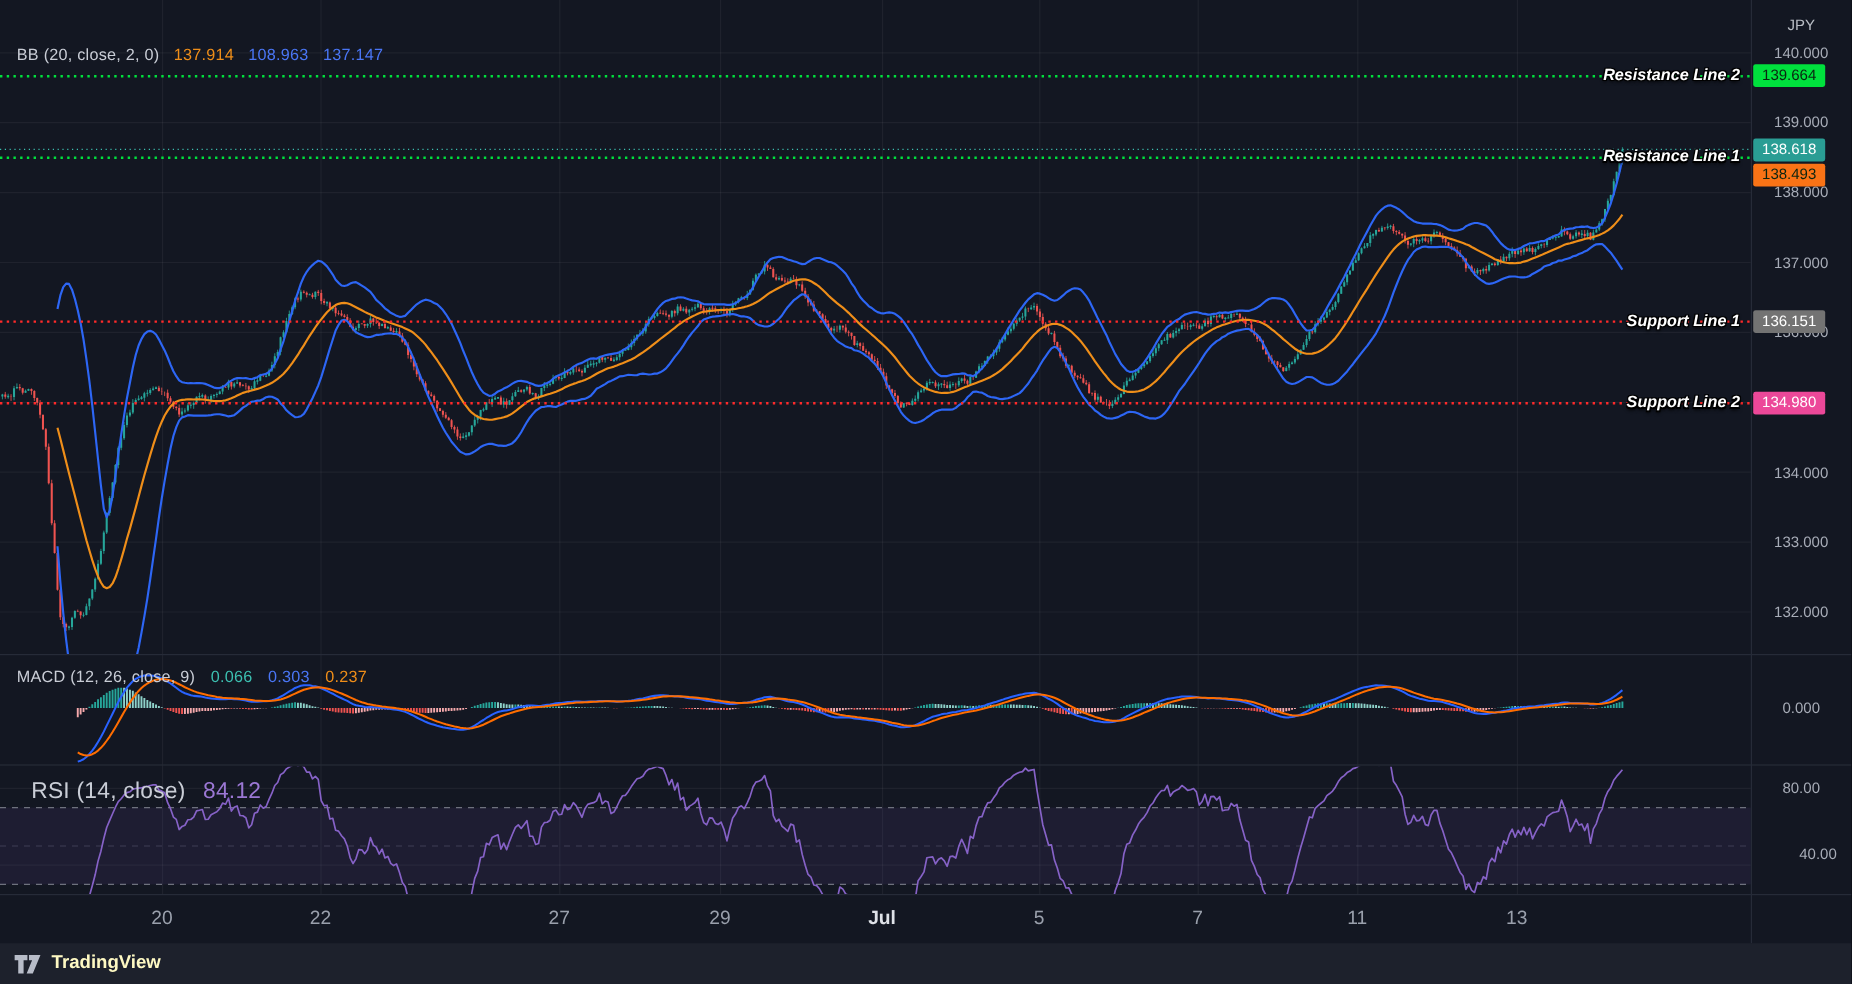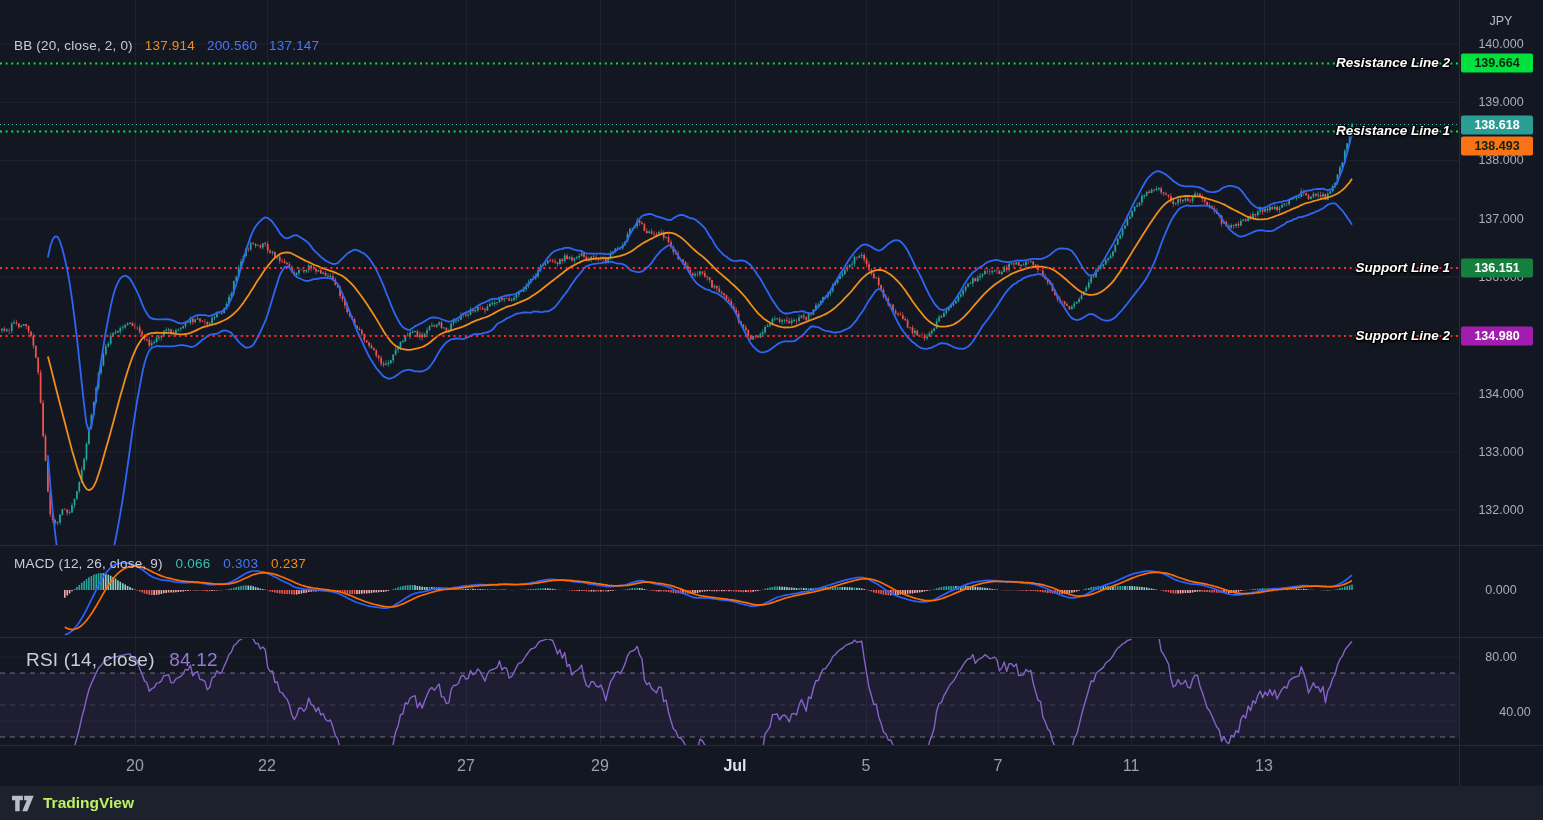--- a/index.html
+++ b/index.html
@@ -5,31 +5,31 @@
   html,body{margin:0;padding:0;background:#0c0e14;}
   #app{position:relative;width:1543px;height:820px;background:#131722;overflow:hidden;
        font-family:"Liberation Sans",sans-serif;-webkit-font-smoothing:antialiased;}
   #chart-svg{position:absolute;left:0;top:0;}
   .ovl{position:absolute;white-space:nowrap;}
   .hdr{font-size:14px;color:#d6dae2;letter-spacing:.2px;}
   .hdr b{font-weight:600;}
   .teal{color:#3cbfb0;} .blue{color:#4a76f5;} .orange{color:#ef8e19;} .purple{color:#9b77d4;}
   .gray{color:#c9cdd6;}
   .tick{position:absolute;width:82px;text-align:center;font-size:12.5px;color:#a8adb8;transform:translateY(-50%);}
-  .badge{position:absolute;left:1461px;width:72px;height:19px;border-radius:2px;
-         font-size:12.5px;font-weight:700;text-align:center;line-height:19px;transform:translateY(-50%);}
+  .badge{position:absolute;left:1461px;width:60px;height:19px;border-radius:2px;
+         font-size:12.5px;font-weight:400;text-align:center;line-height:19px;transform:translateY(-50%);}
   .lvl-label{position:absolute;right:93px;transform:translateY(-50%);font-size:13.5px;font-weight:700;
          font-style:italic;color:#fff;text-shadow:1px 1px 0 #000,-1px -1px 0 #000,1px -1px 0 #000,-1px 1px 0 #000,0 2px 3px #000;}
   .tlab{position:absolute;top:757px;transform:translateX(-50%);font-size:16px;color:#9aa0ac;}
   .tlab.major{color:#dfe2e8;font-weight:700;}
   .sep{position:absolute;background:#262b38;}
   #bottom-bar{position:absolute;left:0;top:786px;width:1543px;height:34px;background:#1d212c;
         display:flex;align-items:center;}
   #tv-logo{display:flex;align-items:center;gap:8px;margin-left:12px;cursor:pointer;}
-  #tv-logo-text{font-size:15.5px;font-weight:700;color:#bef264;}
+  #tv-logo-text{font-size:15.5px;font-weight:700;color:#fef9c3;}
   #price-axis-zone{position:absolute;left:1459px;top:0;width:84px;height:786px;cursor:ns-resize;}
   #time-axis-zone{position:absolute;left:0;top:746px;width:1459px;height:40px;cursor:ew-resize;}
   #main-pane-zone{position:absolute;left:0;top:0;width:1459px;height:746px;}
 </style>
 </head>
 <body>
 
 <div id="app">
 
   <svg id="chart-svg" width="1543" height="820">
@@ -95,21 +95,21 @@
       </g>
     </svg>
 
   <div id="main-pane-zone"></div>
   <div id="price-axis-zone"></div>
   <div id="time-axis-zone"></div>
 
   <div class="ovl hdr" style="left:14px;top:38px;font-size:13.5px;">
     <span class="gray">BB (20, close, 2, 0)</span>
     <span class="orange" style="margin-left:8px;">137.914</span>
-    <span class="blue" style="margin-left:8px;">200.560</span>
+    <span class="blue" style="margin-left:8px;">108.963</span>
     <span class="blue" style="margin-left:8px;">137.147</span>
   </div>
 
   <div class="ovl hdr" style="left:14px;top:556px;font-size:13.5px;">
     <span class="gray">MACD (12, 26, close, 9)</span>
     <span class="teal" style="margin-left:9px;">0.066</span>
     <span class="blue" style="margin-left:9px;">0.303</span>
     <span class="orange" style="margin-left:9px;">0.237</span>
   </div>
 
@@ -129,22 +129,22 @@
       <div class="tick" style="left: 1460px; top: 452px;">133.000</div>
       <div class="tick" style="left: 1460px; top: 510px;">132.000</div>
       <div class="tick" style="left: 1460px; top: 590px;">0.000</div>
       <div class="tick" style="left: 1460px; top: 657px;">80.00</div>
       <div class="tick" style="left: 1460px; top: 712px; padding-left: 14px;">40.00</div>
     </div>
   <div id="badges-holder">
       <div class="badge" style="top: 63px; background: rgb(0, 225, 61); color: rgb(10, 36, 16);">139.664</div>
       <div class="badge" style="top: 125px; background: rgb(42, 157, 148); color: rgb(255, 255, 255);">138.618</div>
       <div class="badge" style="top: 146px; background: #f97316; color: rgb(10, 36, 16);">138.493</div>
-      <div class="badge" style="top: 268px; background: #15803d; color: rgb(255, 255, 255);">136.151</div>
-      <div class="badge" style="top: 336px; background: #a21caf; color: rgb(255, 255, 255);">134.980</div>
+      <div class="badge" style="top: 268px; background: #737373; color: rgb(255, 255, 255);">136.151</div>
+      <div class="badge" style="top: 336px; background: #ec4899; color: rgb(255, 255, 255);">134.980</div>
     </div>
   <div id="levels-holder">
       <div class="lvl-label" style="top: 62px;">Resistance Line 2</div>
       <div class="lvl-label" style="top: 130px;">Resistance Line 1</div>
       <div class="lvl-label" style="top: 267px;">Support Line 1</div>
       <div class="lvl-label" style="top: 335px;">Support Line 2</div>
     </div>
   <div id="timelabels-holder">
       <div class="tlab" style="left: 135px;">20</div>
       <div class="tlab" style="left: 267px;">22</div>

